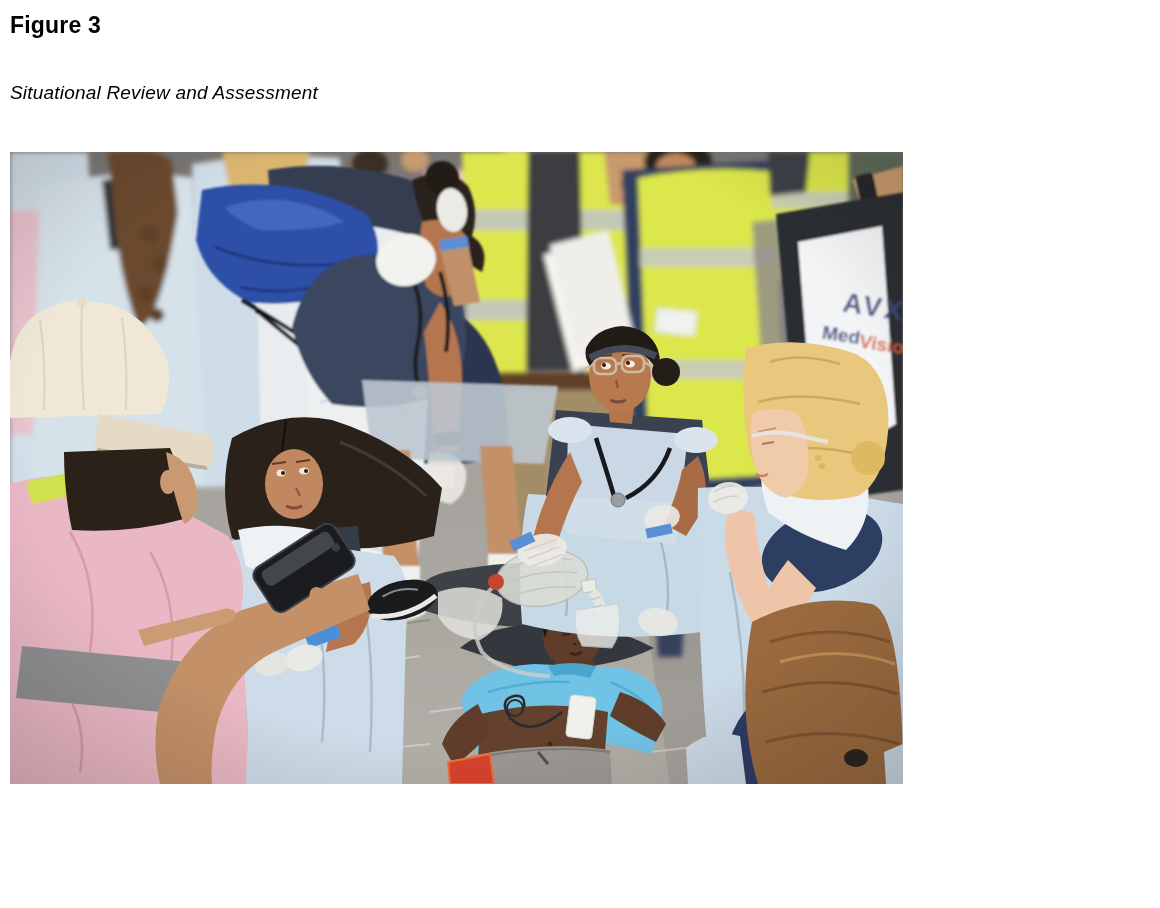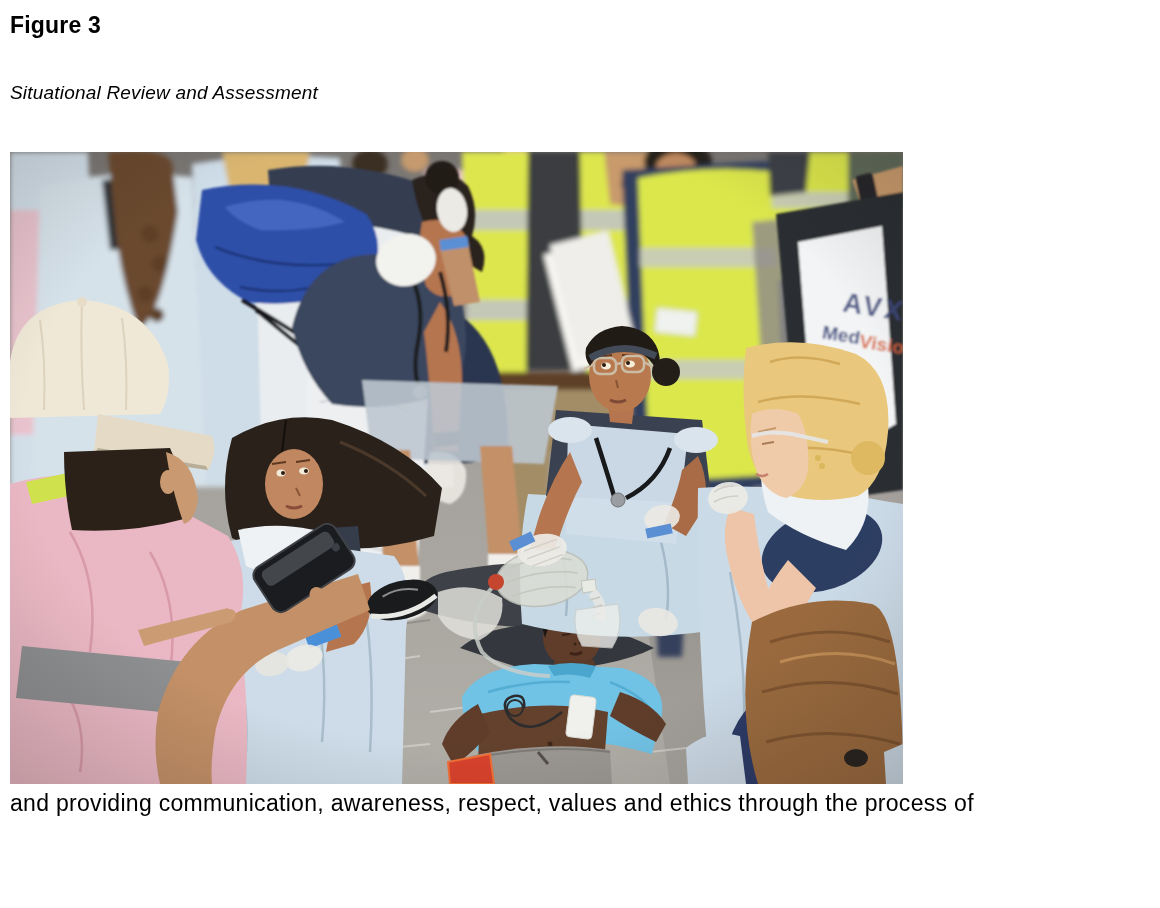--- a/index.html
+++ b/index.html
@@ -388,14 +388,13 @@
       </g>
       <ellipse cx="310" cy="448" rx="9" ry="14" fill="#c39067" transform="rotate(-30 310 448)"></ellipse>
     </g>
   </g>
 
   <rect x="0" y="0" width="893" height="632" fill="url(#vig)"></rect>
 </svg>
 </div>
 
 <div class="note">
-  <div class="line">and providing communication, awareness, respect, values and ethics through the process of</div>
 </div>
 
 </body></html>

